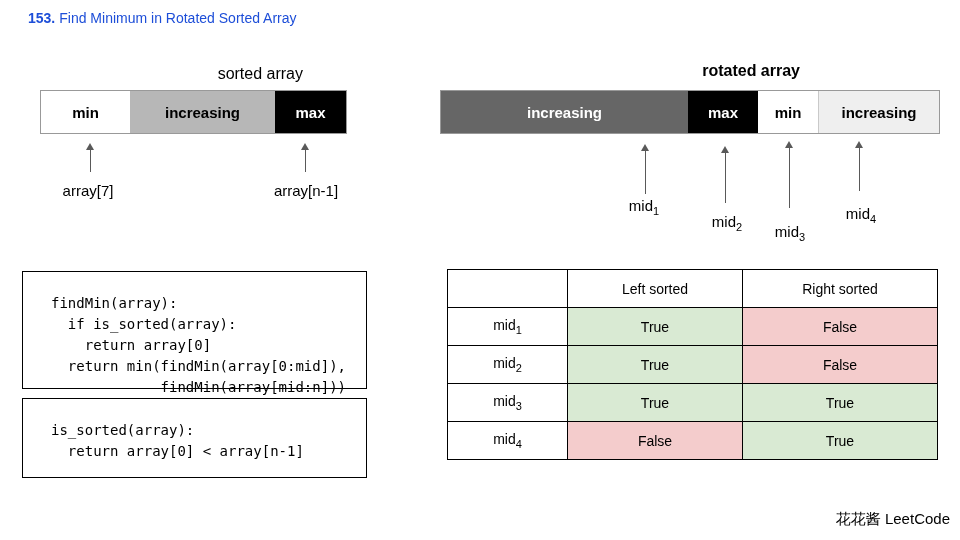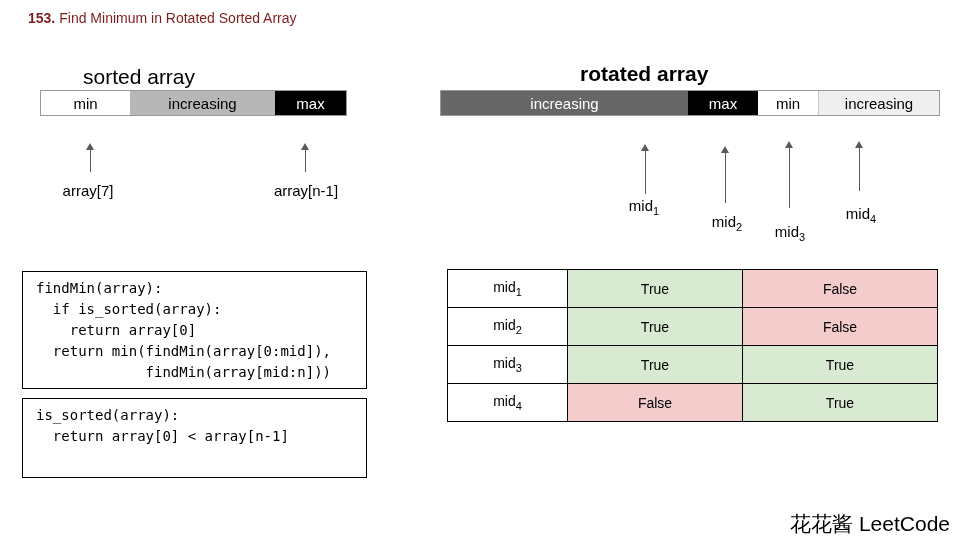--- a/index.html
+++ b/index.html
@@ -1,40 +1,40 @@
 <!DOCTYPE html>
 <html><head>
 <meta charset="utf-8">
 <style>
   html,body{margin:0;padding:0;background:#fff;}
   .slide{position:relative;width:960px;height:540px;background:#ffffff;overflow:hidden;
          font-family:"Liberation Sans",sans-serif;color:#000;}
   .abs{position:absolute;}
-  .page-title{left:28px;top:10px;font-size:14px;color:#7f1d1d;}
+  .page-title{left:28px;top:10px;font-size:14px;color:#1d4ed8;}
   .page-title .num{font-weight:700;}
   .page-title .txt{margin-left:4px;}
-  .caption{font-size:21px;text-align:left;width:220px;}
-  .bar{display:flex;box-sizing:border-box;border:1px solid #999;height:26px;}
+  .caption{font-size:16px;text-align:right;width:220px;}
+  .bar{display:flex;box-sizing:border-box;border:1px solid #999;height:44px;font-weight:bold;}
   .seg{display:flex;align-items:center;justify-content:center;font-size:15px;height:100%;box-sizing:border-box;}
   .seg-divider{border-left:1px solid #c9c9c9;}
   .arrow{width:9px;}
   .arrow .head{position:absolute;left:0;top:0;width:0;height:0;
                border-left:4.5px solid transparent;border-right:4.5px solid transparent;
                border-bottom:7px solid #595959;}
   .arrow .stem{position:absolute;left:4px;top:6px;width:1px;background:#595959;}
   .ptr-label{font-size:15px;text-align:center;width:100px;}
   .mid-label{font-size:15px;text-align:center;width:60px;}
   sub{font-size:11px;}
   .codebox{border:1px solid #000;box-sizing:border-box;background:#fff;}
-  .codebox pre{margin:0;padding:6px 0 0 13px;font-family:"DejaVu Sans Mono",monospace;
+  .codebox pre{margin:15px;padding:6px 0 0 13px;font-family:"DejaVu Sans Mono",monospace;
                font-size:14px;line-height:21px;color:#000;}
   table.truth{border-collapse:collapse;table-layout:fixed;}
   table.truth td{border:1px solid #000;text-align:center;vertical-align:middle;
                  font-size:14px;height:37px;padding:0;background:#fff;}
-  .watermark{font-size:21px;color:#000;}
+  .watermark{font-size:15px;color:#000;}
 </style>
 </head>
 <body>
 
 <div class="slide">
 
   <div class="abs page-title">
     <span class="num">153.</span><span class="txt">Find Minimum in Rotated Sorted Array</span>
   </div>
 
@@ -110,20 +110,25 @@
   </div>
 
   <table class="truth abs" style="left:447px;top:269px;width:490px;">
     <colgroup>
         <col style="width:120px;">
         <col style="width:175px;">
         <col style="width:195px;">
       </colgroup>
     <tbody>
       <tr>
+        <td></td>
+        <td>Left sorted</td>
+        <td>Right sorted</td>
+      </tr>
+      <tr>
         <td><span>mid</span><sub>1</sub></td>
         <td style="background-color: rgb(217, 234, 211);">True</td>
         <td style="background-color: rgb(244, 204, 204);">False</td>
       </tr>
       <tr>
         <td><span>mid</span><sub>2</sub></td>
         <td style="background-color: rgb(217, 234, 211);">True</td>
         <td style="background-color: rgb(244, 204, 204);">False</td>
       </tr>
       <tr>

